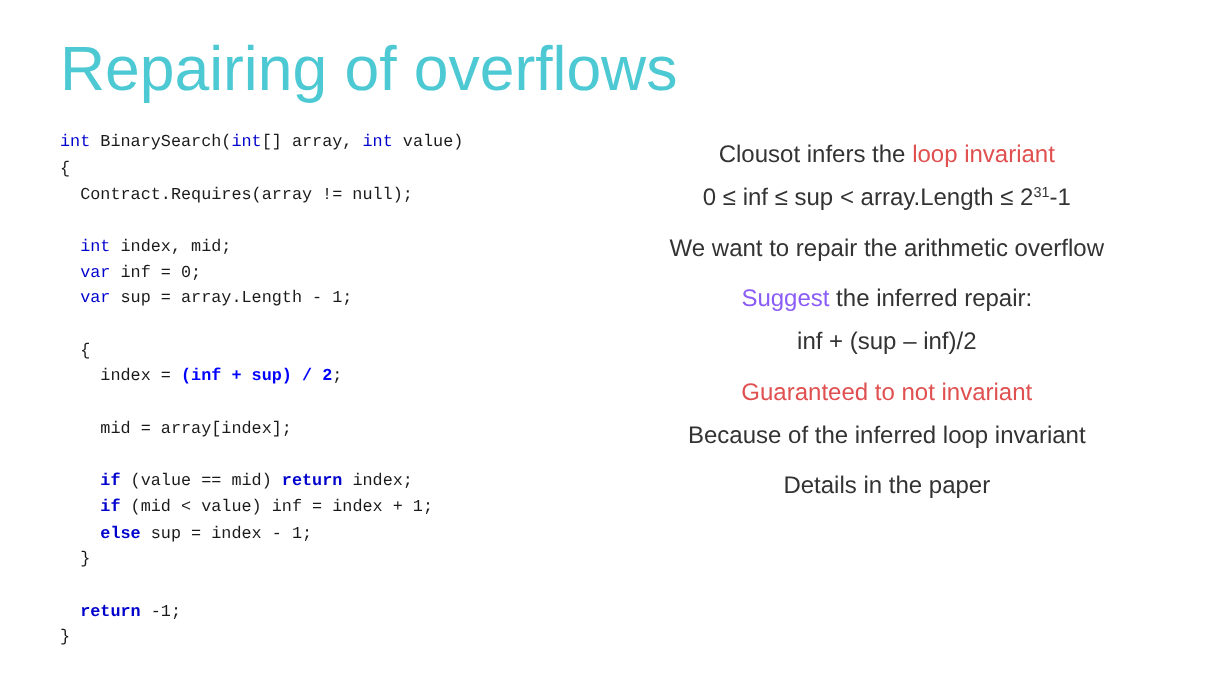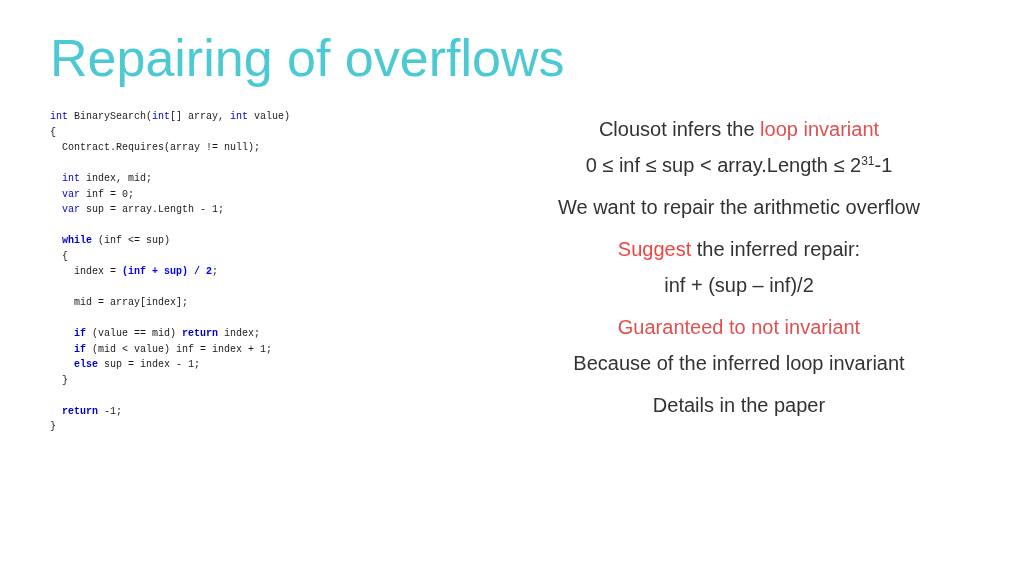--- a/index.html
+++ b/index.html
@@ -31,21 +31,21 @@
     .content-area {
       display: flex;
       flex-direction: row;
       flex: 1;
       gap: 30px;
     }
 
     .left-panel {
       flex: 0 0 440px;
       font-family: 'Courier New', Consolas, monospace;
-      font-size: 10px;
+      font-size: 14px;
       line-height: 1.55;
       color: #1a1a1a;
     }
 
     .right-panel {
       flex: 1;
       font-size: 20px;
       line-height: 1.6;
       color: #333333;
       display: flex;
@@ -53,21 +53,21 @@
       gap: 4px;
       padding-top: 4px;
       align-items: center;
     }
 
     .code-keyword { color: #0000cc; font-weight: bold; }
     .code-type { color: #0000cc; }
     .code-highlight { color: #0000ff; font-weight: bold; }
 
     .text-red { color: #e05050; }
-    .text-orange { color: #ef4444; }
+    .text-orange { color: #8b5cf6; }
 
     .section-gap {
       margin-top: 6px;
     }
 
     sup {
       font-size: 12px;
       vertical-align: super;
       margin-top: 39px;
     }
@@ -82,21 +82,20 @@
 
     <div class="left-panel">
       <div><span class="code-type">int</span> BinarySearch(<span class="code-type">int</span>[] array, <span class="code-type">int</span> value)</div>
       <div>{</div>
       <div>&nbsp;&nbsp;Contract.Requires(array != null);</div>
       <div>&nbsp;</div>
       <div>&nbsp;&nbsp;<span class="code-type">int</span> index, mid;</div>
       <div>&nbsp;&nbsp;<span class="code-type">var</span> inf = 0;</div>
       <div>&nbsp;&nbsp;<span class="code-type">var</span> sup = array.Length - 1;</div>
       <div>&nbsp;</div>
-      <div>&nbsp;&nbsp;<span class="code-keyword">while</span> (inf &lt;= sup)</div>
       <div>&nbsp;&nbsp;{</div>
       <div>&nbsp;&nbsp;&nbsp;&nbsp;index = <span class="code-highlight">(inf + sup) / 2</span>;</div>
       <div>&nbsp;</div>
       <div>&nbsp;&nbsp;&nbsp;&nbsp;mid = array[index];</div>
       <div>&nbsp;</div>
       <div>&nbsp;&nbsp;&nbsp;&nbsp;<span class="code-keyword">if</span> (value == mid) <span class="code-keyword">return</span> index;</div>
       <div>&nbsp;&nbsp;&nbsp;&nbsp;<span class="code-keyword">if</span> (mid &lt; value) inf = index + 1;</div>
       <div>&nbsp;&nbsp;&nbsp;&nbsp;<span class="code-keyword">else</span> sup = index - 1;</div>
       <div>&nbsp;&nbsp;}</div>
       <div>&nbsp;</div>

